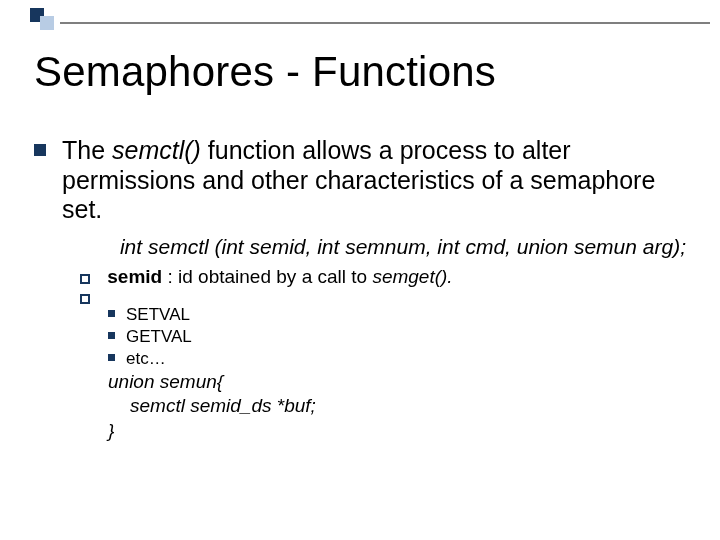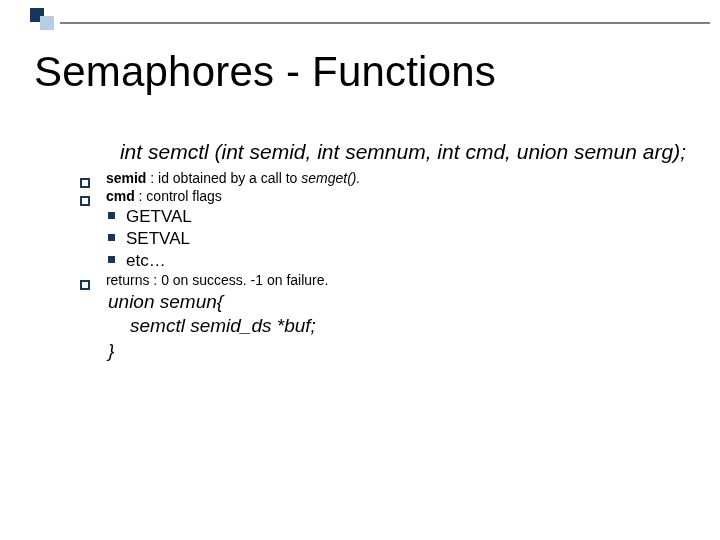--- a/index.html
+++ b/index.html
@@ -88,22 +88,22 @@
     font-size: 21px;
     font-style: italic;
     text-align: right;
   }
   .lvl2-group {
     margin-left: 46px;
     margin-top: 6px;
   }
   .lvl2 {
     display: flex;
-    align-items: flex-end;
-    font-size: 14px;
+    align-items: center;
+    font-size: 19px;
     line-height: 1.28;
   }
   .b2 {
     flex: 0 0 auto;
     width: 10px;
     height: 10px;
     border: 2px solid #17365d;
     box-sizing: border-box;
     margin-top: 5px;
     margin-right: 12px;
@@ -143,60 +143,57 @@
   <div class="deco">
     <div class="sq-dark"></div>
     <div class="sq-light"></div>
     <div class="line"></div>
   </div>
 
   <div class="title">Semaphores - Functions</div>
 
   <div class="body">
 
+    <div class="lvl1">
+      <div class="b1"></div>
+      <div class="lvl1-text">
+        <span>The </span><span class="italic">semctl()</span><span> function allows a process to alter permissions and other characteristics of a semaphore set.</span>
+      </div>
+    </div>
 
     <div class="sig">int semctl (int semid, int semnum, int cmd, union semun arg);</div>
 
     <div class="lvl2-group">
 
       <div class="lvl2">
         <div class="b2"></div>
         <div>
           <span class="sp"> </span><b>semid</b><span> : id obtained by a call to </span><span class="italic">semget().</span>
         </div>
       </div>
 
       <div class="lvl2">
         <div class="b2"></div>
-        <div>
-          <span class="sp"> </span><b>cmd</b><span> : control flags</span>
-        </div>
       </div>
 
       <div class="lvl3-group">
         <div class="lvl3">
           <div class="b3"></div>
-          <div>GETVAL</div>
+          <div>SETVAL</div>
         </div>
         <div class="lvl3">
           <div class="b3"></div>
-          <div>SETVAL</div>
+          <div>GETVAL</div>
         </div>
         <div class="lvl3">
           <div class="b3"></div>
           <div>etc…</div>
         </div>
       </div>
 
-      <div class="lvl2">
-        <div class="b2"></div>
-        <div>
-          <span class="sp"> </span><span>returns : 0 on success.  -1 on failure.</span>
-        </div>
-      </div>
 
 
       <div class="codeblock">
         <div>union semun{</div>
         <div class="indent1">semctl semid_ds *buf;</div>
         <div>}</div>
       </div>
 
     </div>
   </div>

